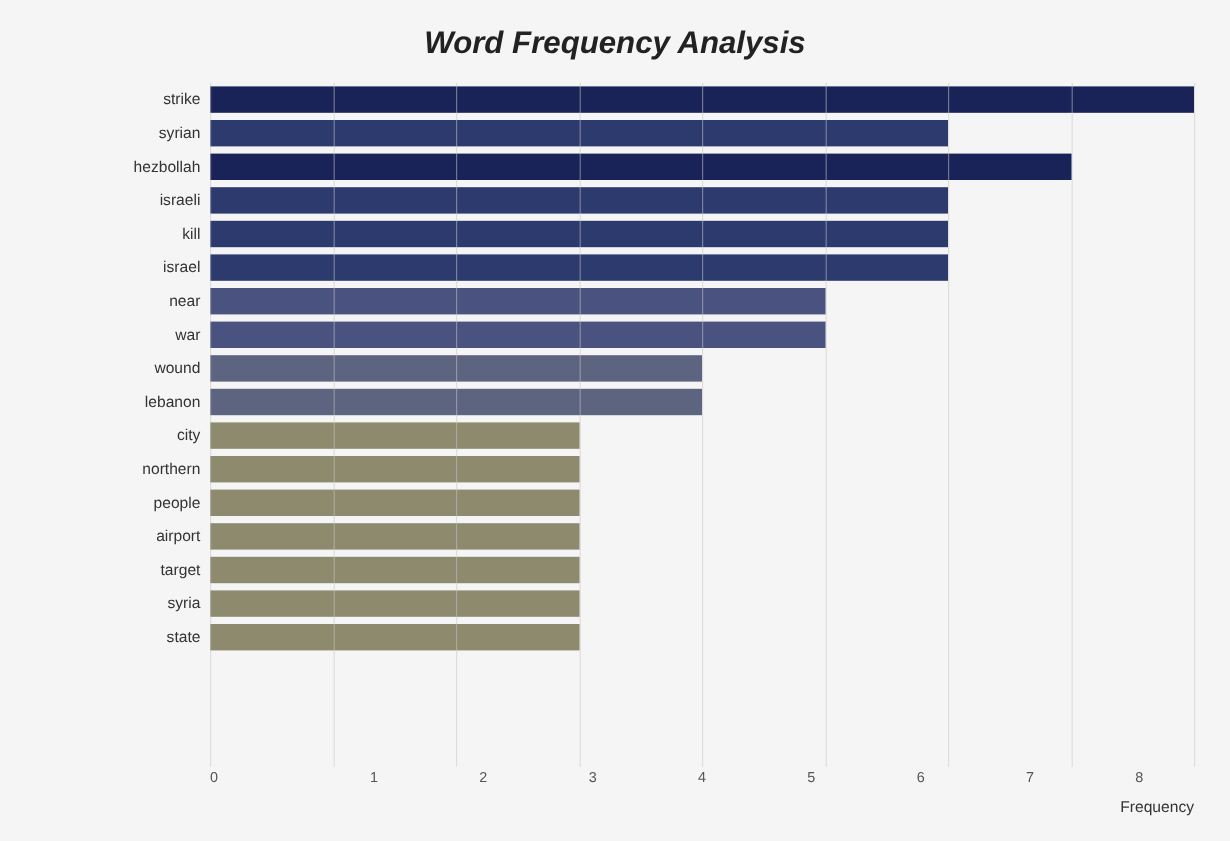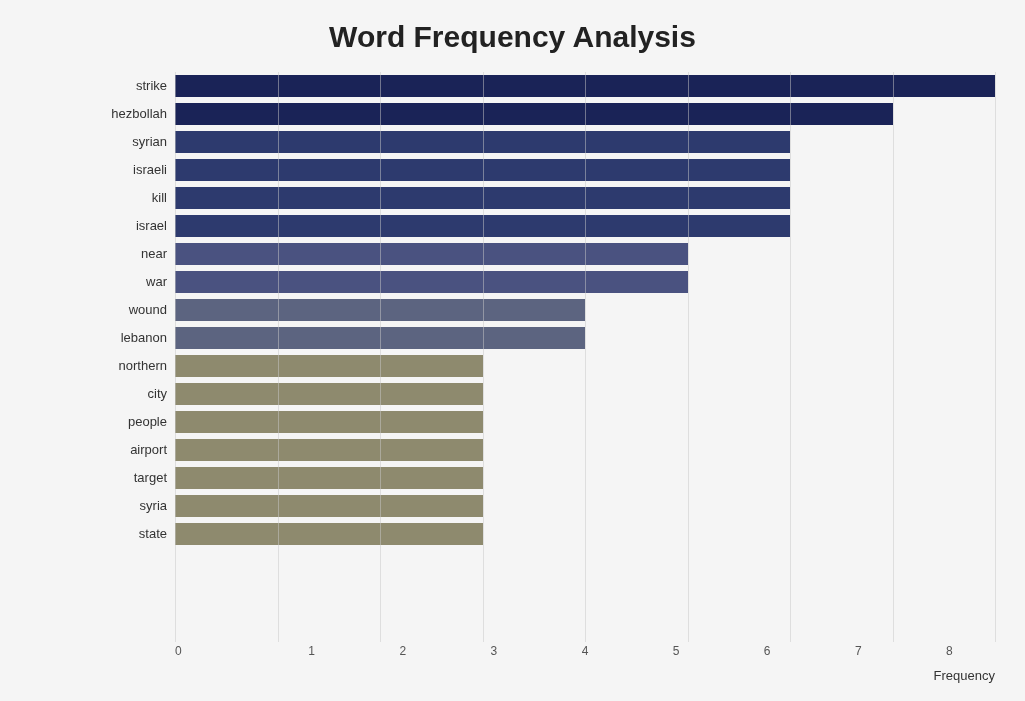--- a/index.html
+++ b/index.html
@@ -14,28 +14,29 @@
     }
     .chart-container {
       background: #f5f5f5;
       width: 1025px;
       height: 701px;
       padding: 20px 30px 60px 90px;
       position: relative;
     }
     .chart-title {
       text-align: center;
-      font-size: 30px;
+      font-size: 26px;
       font-weight: bold;
       color: #222;
       margin-bottom: 18px;
       padding-left: 0;
       width: 100%;
       position: relative;
       left: -30px;
+      font-style: italic;
     }
     .chart-area {
       display: flex;
       flex-direction: column;
       gap: 0px;
       position: relative;
       height: 570px;
     }
     .bar-row {
       display: flex;
@@ -116,32 +117,32 @@
   </div>
   <div style="position:relative;">
     <div class="chart-area" id="chart-area">
     <div class="bar-row">
           <div class="bar-label">strike</div>
           <div class="bar-track">
             <div class="bar-fill" style="width: 100%; background: rgb(26, 35, 87);"></div>
           </div>
         </div>
         <div class="bar-row">
+          <div class="bar-label">syrian</div>
+          <div class="bar-track">
+            <div class="bar-fill" style="width: 75%; background: rgb(45, 58, 110);"></div>
+          </div>
+        </div>
+        <div class="bar-row">
           <div class="bar-label">hezbollah</div>
           <div class="bar-track">
             <div class="bar-fill" style="width: 87.5%; background: rgb(26, 35, 87);"></div>
           </div>
         </div>
         <div class="bar-row">
-          <div class="bar-label">syrian</div>
-          <div class="bar-track">
-            <div class="bar-fill" style="width: 75%; background: rgb(45, 58, 110);"></div>
-          </div>
-        </div>
-        <div class="bar-row">
           <div class="bar-label">israeli</div>
           <div class="bar-track">
             <div class="bar-fill" style="width: 75%; background: rgb(45, 58, 110);"></div>
           </div>
         </div>
         <div class="bar-row">
           <div class="bar-label">kill</div>
           <div class="bar-track">
             <div class="bar-fill" style="width: 75%; background: rgb(45, 58, 110);"></div>
           </div>
@@ -170,27 +171,27 @@
             <div class="bar-fill" style="width: 50%; background: rgb(92, 100, 128);"></div>
           </div>
         </div>
         <div class="bar-row">
           <div class="bar-label">lebanon</div>
           <div class="bar-track">
             <div class="bar-fill" style="width: 50%; background: rgb(92, 100, 128);"></div>
           </div>
         </div>
         <div class="bar-row">
+          <div class="bar-label">city</div>
+          <div class="bar-track">
+            <div class="bar-fill" style="width: 37.5%; background: rgb(142, 138, 110);"></div>
+          </div>
+        </div>
+        <div class="bar-row">
           <div class="bar-label">northern</div>
-          <div class="bar-track">
-            <div class="bar-fill" style="width: 37.5%; background: rgb(142, 138, 110);"></div>
-          </div>
-        </div>
-        <div class="bar-row">
-          <div class="bar-label">city</div>
           <div class="bar-track">
             <div class="bar-fill" style="width: 37.5%; background: rgb(142, 138, 110);"></div>
           </div>
         </div>
         <div class="bar-row">
           <div class="bar-label">people</div>
           <div class="bar-track">
             <div class="bar-fill" style="width: 37.5%; background: rgb(142, 138, 110);"></div>
           </div>
         </div>

